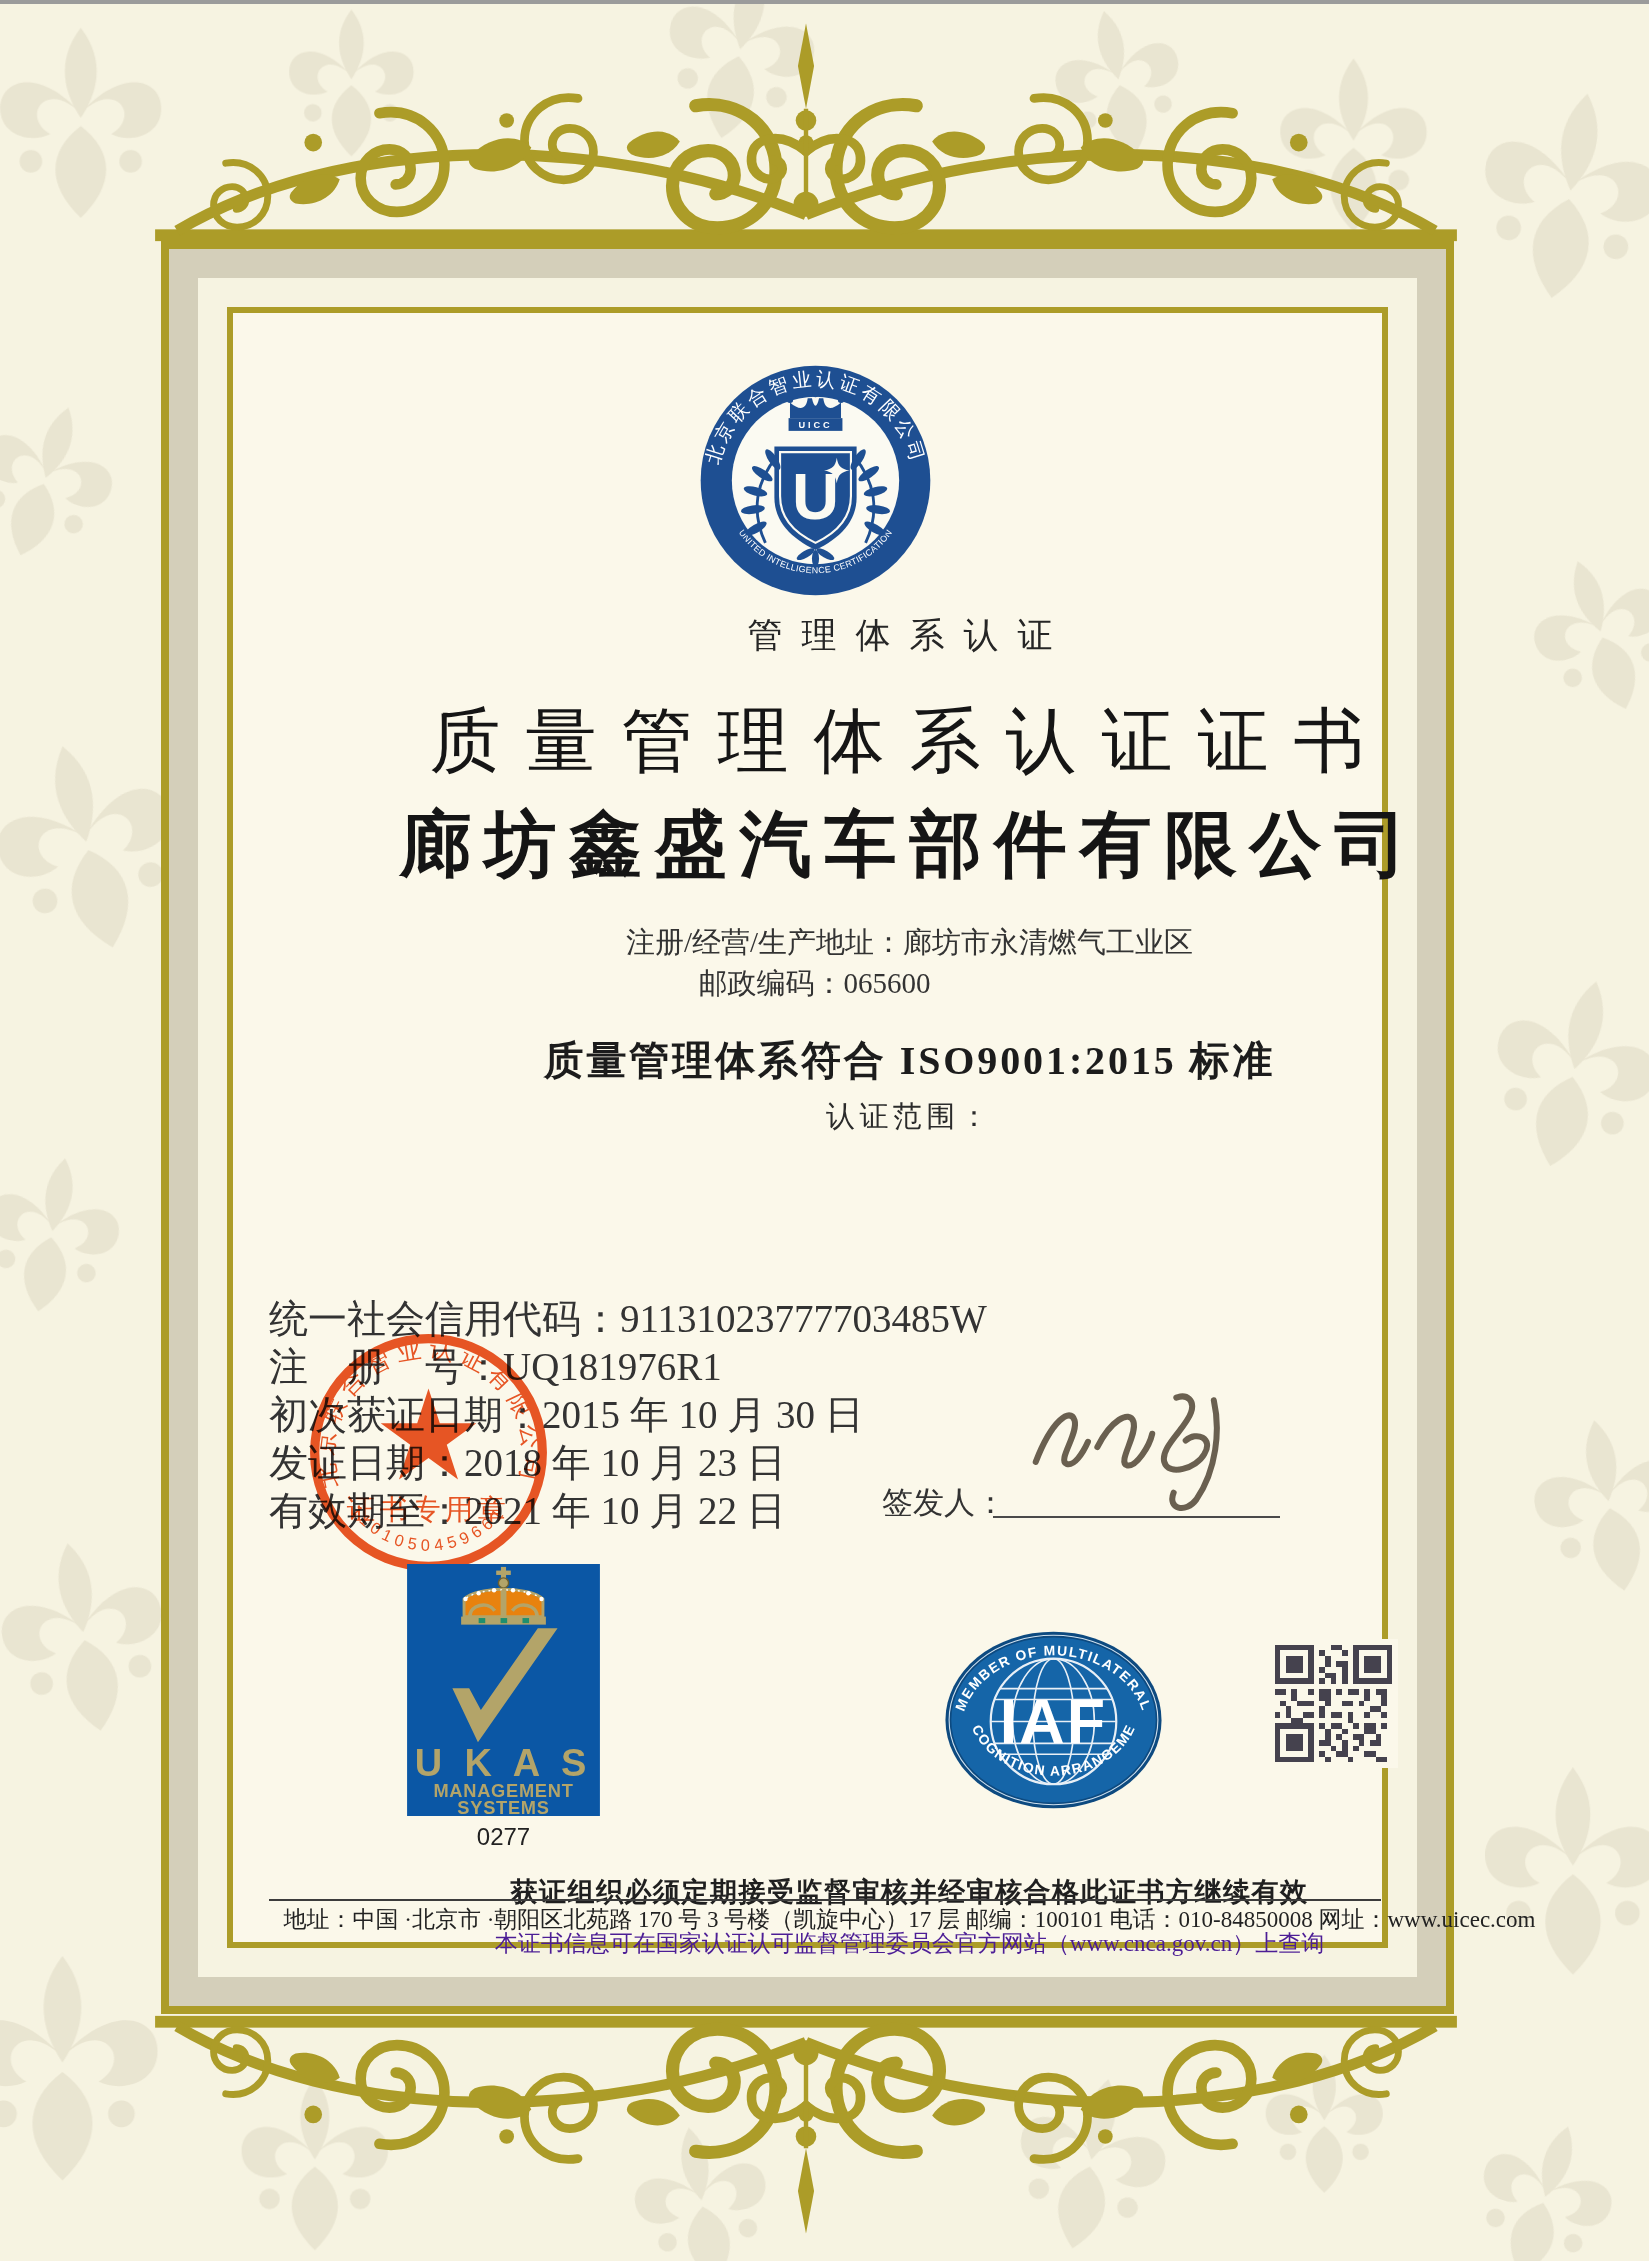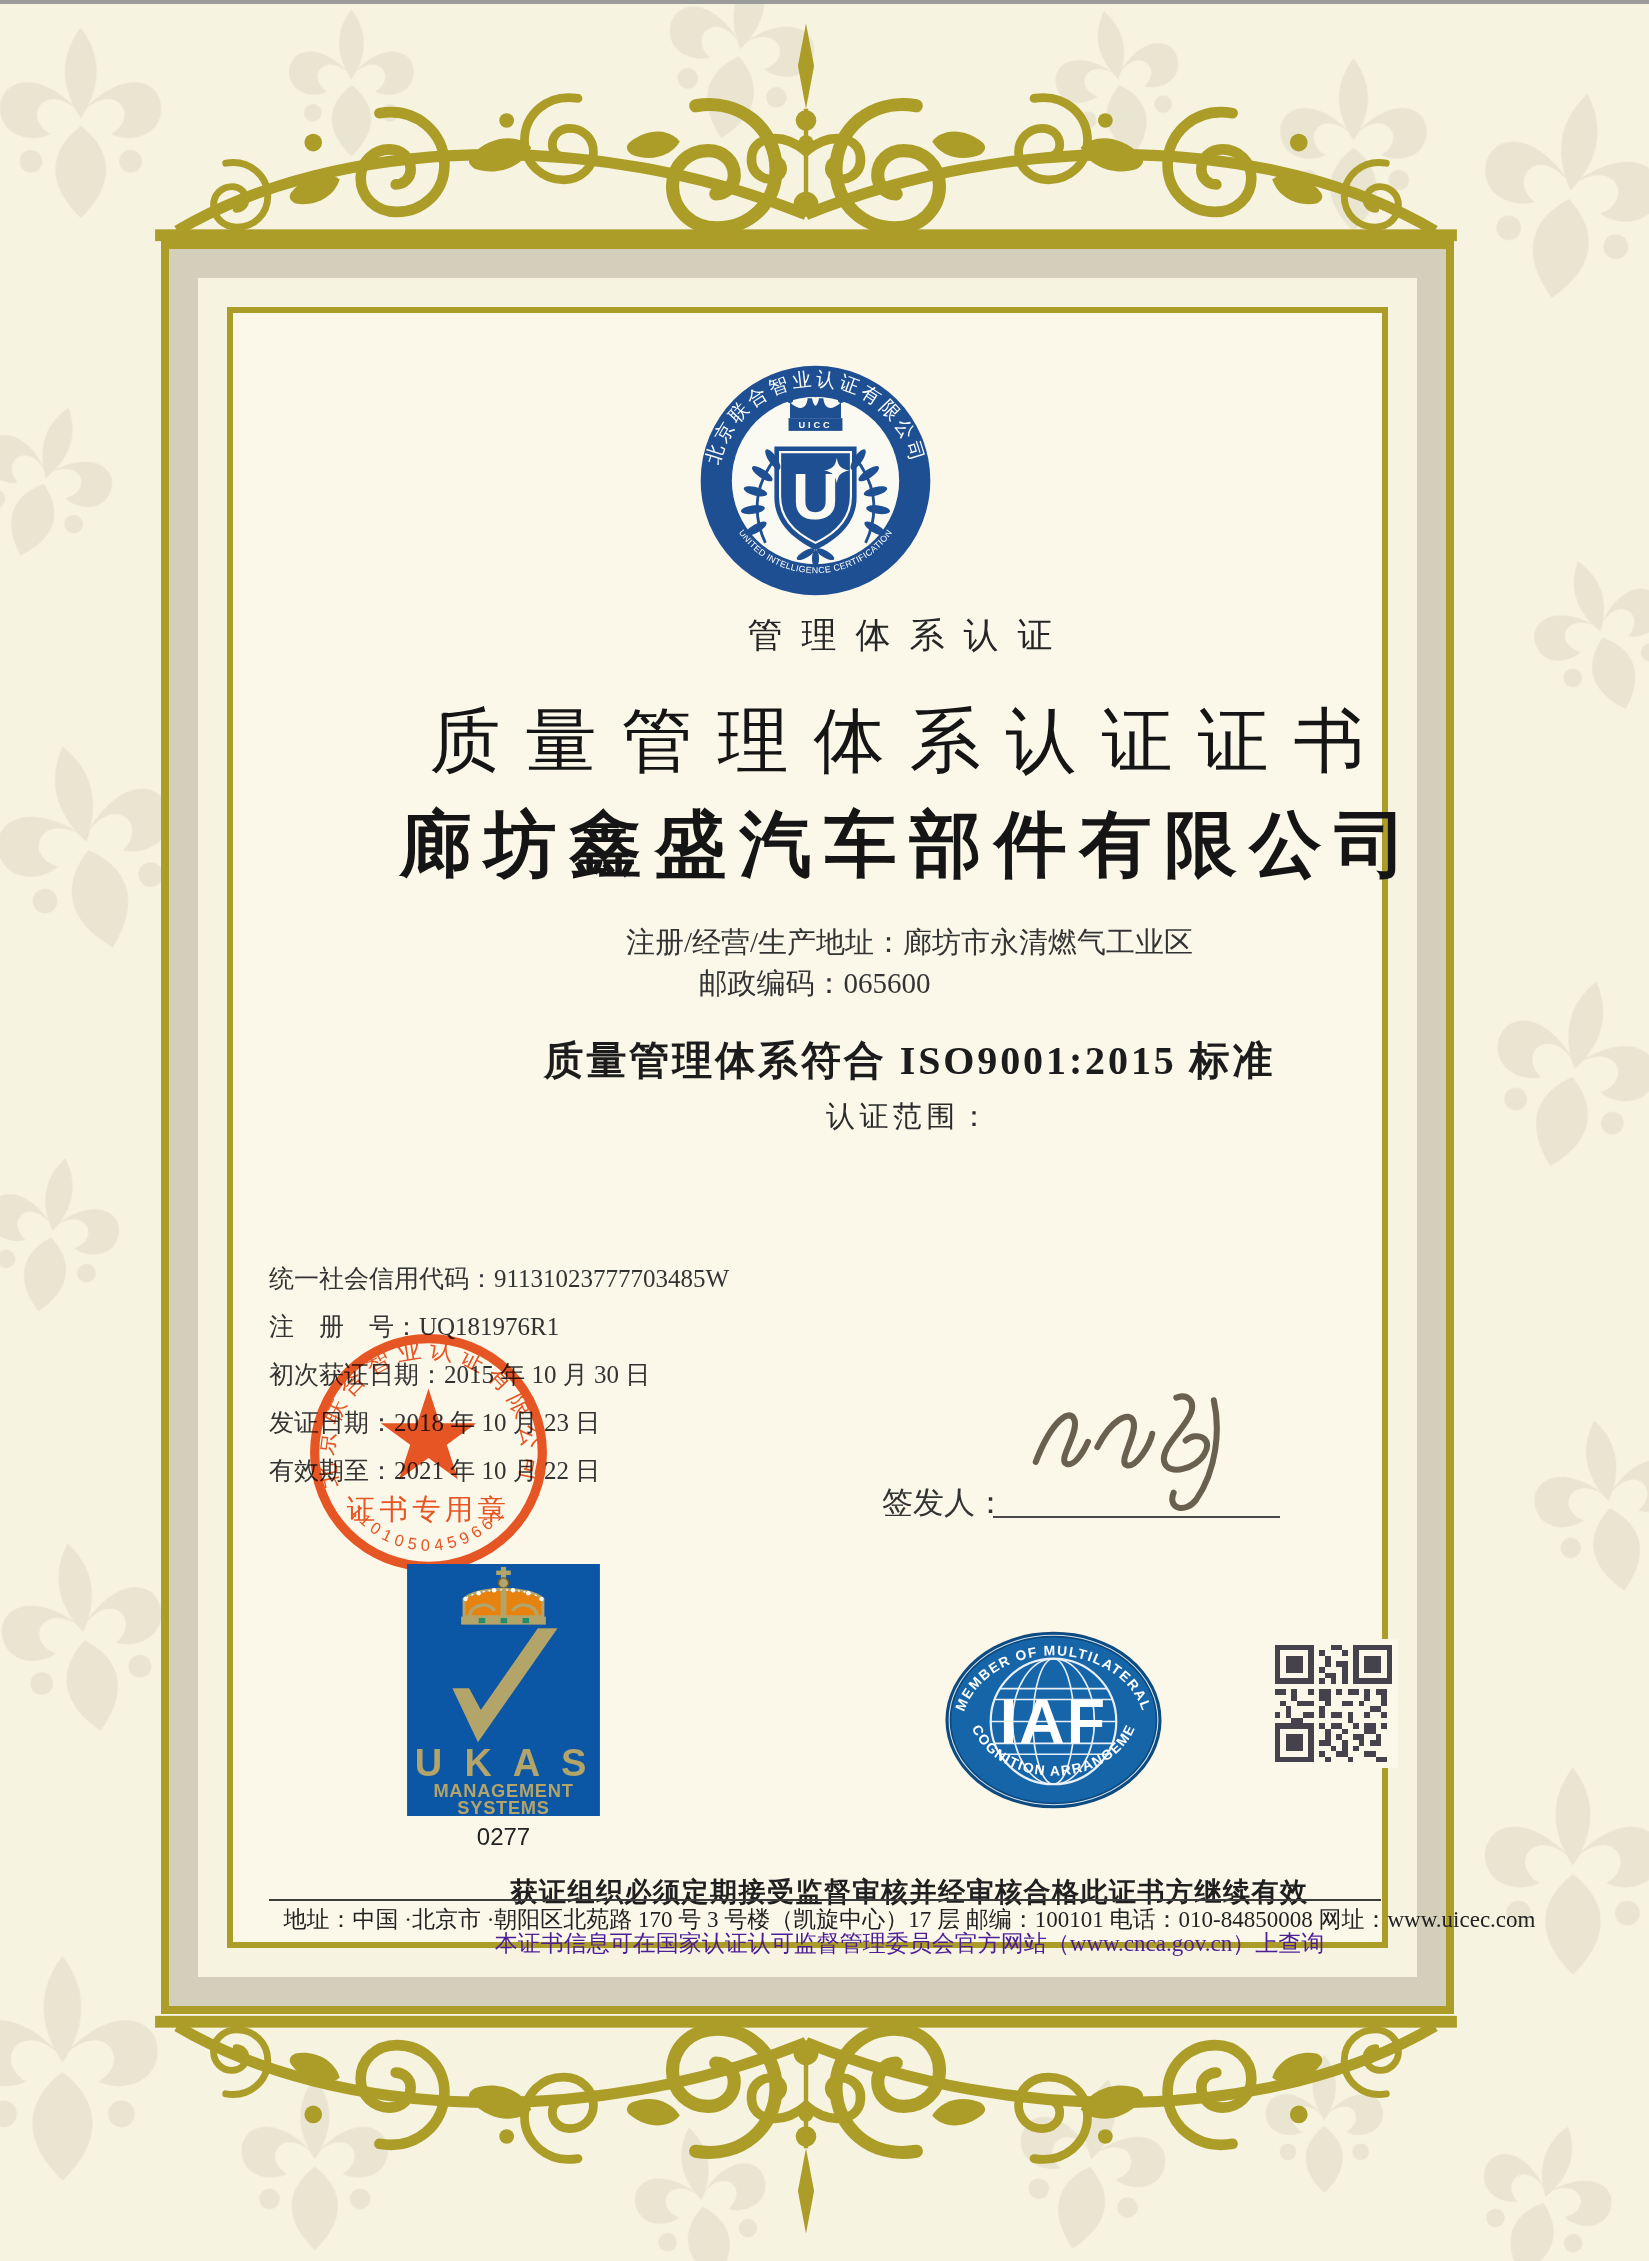--- a/index.html
+++ b/index.html
@@ -20,21 +20,21 @@
   .frame-inner{position:absolute; inset:29px; border:6.6px solid #ac9c28; box-sizing:border-box; background:#fbf8ea;}
   
   .cert-type{top:612px; font-size:35px; letter-spacing:19px; color:#262626; font-weight:500;}
   .title{top:694px; font-size:71px; font-weight:normal; letter-spacing:25px; color:#151515;}
   .company{top:797px; font-size:72px; font-weight:bold; letter-spacing:13px; color:#151515;}
   .addr1{top:923px; font-size:29px; color:#333;}
   .addr2{top:964px; font-size:29px; color:#333; transform:translateX(-95px);}
   .standard{top:1033px; font-size:40px; font-weight:bold; color:#1c1c1c; letter-spacing:2.9px;}
   .scope-label{top:1097px; font-size:29px; color:#2b2b2b; letter-spacing:4.4px;}
   .scope-text{top:1151px; font-size:32px; color:#2b2b2b; letter-spacing:2.9px;}
-  .details{position:absolute; left:269px; top:1255px; font-size:25px; color:#333; line-height:48px; white-space:nowrap;}
+  .details{position:absolute; left:269px; top:1295px; font-size:39px; color:#333; line-height:48px; white-space:nowrap;}
   .signer{position:absolute; left:882px; top:1482px; font-size:31px; color:#333;}
   .sig-line{position:absolute; left:993px; top:1516px; width:287px; height:2.2px; background:#4a4a4a;}
   .ukas-num{position:absolute; left:407px; top:1823px; width:193px; text-align:center; font-size:24px; color:#222;
             font-family:"Liberation Sans", sans-serif;}
   .notice{top:1858px; font-size:27px; font-weight:700; color:#1f1f1f; letter-spacing:1.5px;margin-top:16px;}
   .rule{position:absolute; left:269px; top:1899px; width:1112px; height:2.2px; background:#3c3c3c;}
   .contact{top:1904px; font-size:23px; color:#222;}
   .query{top:1928px; font-size:23px; color:#4c1d95;}
   .stamp{mix-blend-mode:multiply; opacity:.9;}
   svg text{font-family:"Liberation Serif", serif;}

